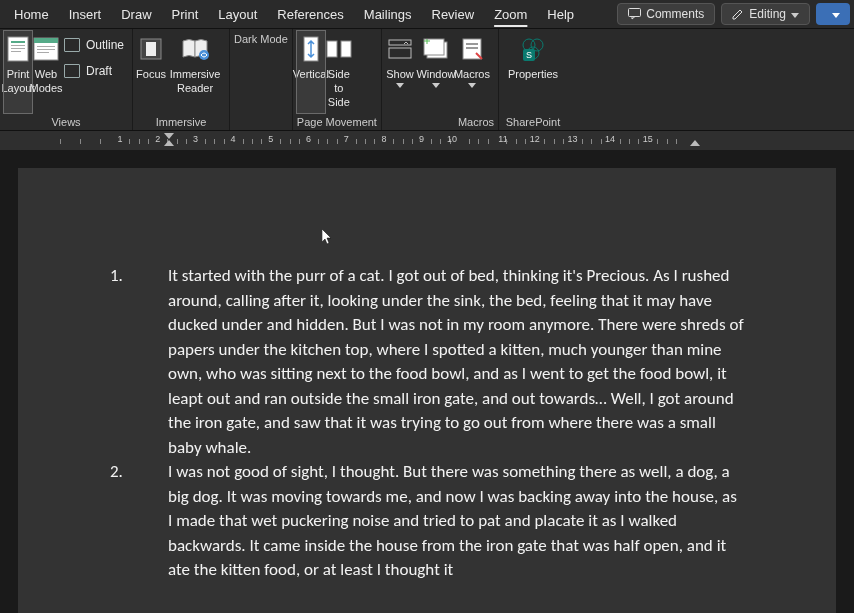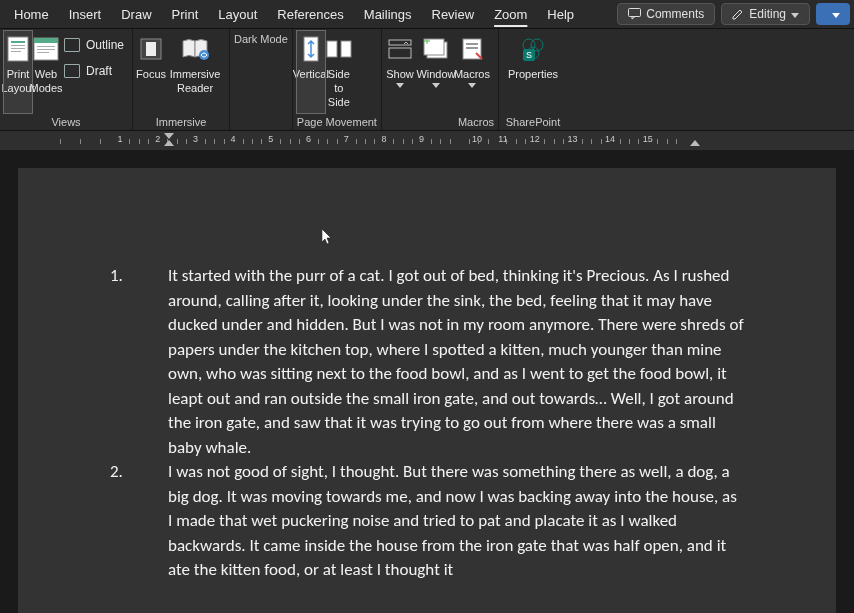--- a/index.html
+++ b/index.html
@@ -446,21 +446,21 @@
       <div class="tick" style="left: 343.05px;"></div>
       <div class="tick" style="left: 352.475px;"></div>
       <div class="num" style="left: 361.9px;">8</div>
       <div class="tick" style="left: 371.325px;"></div>
       <div class="tick" style="left: 380.75px;"></div>
       <div class="tick" style="left: 390.175px;"></div>
       <div class="num" style="left: 399.6px;">9</div>
       <div class="tick" style="left: 409.025px;"></div>
       <div class="tick" style="left: 418.45px;"></div>
       <div class="tick" style="left: 427.875px;"></div>
-      <div class="num" style="left: 455px;">10</div>
+      <div class="num" style="left: 430px;">10</div>
       <div class="tick" style="left: 446.725px;"></div>
       <div class="tick" style="left: 456.15px;"></div>
       <div class="tick" style="left: 465.575px;"></div>
       <div class="num" style="left: 481px;">11</div>
       <div class="tick" style="left: 484.425px;"></div>
       <div class="tick" style="left: 493.85px;"></div>
       <div class="tick" style="left: 503.275px;"></div>
       <div class="num" style="left: 512.7px;">12</div>
       <div class="tick" style="left: 522.125px;"></div>
       <div class="tick" style="left: 531.55px;"></div>

